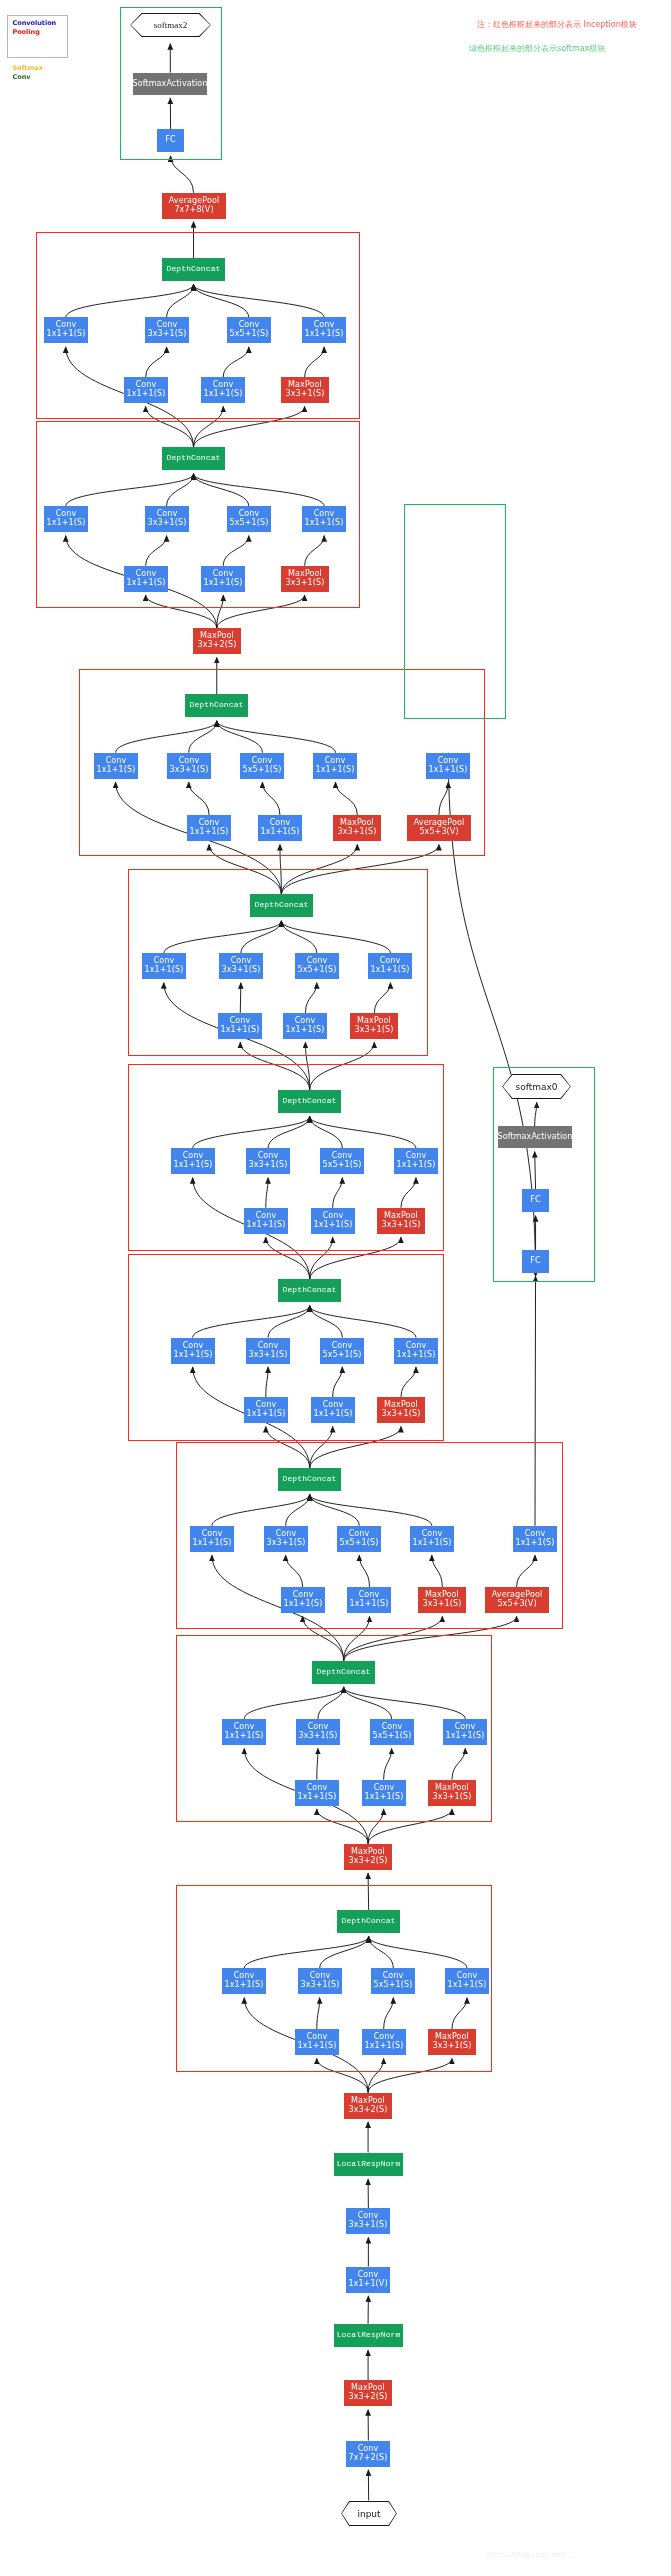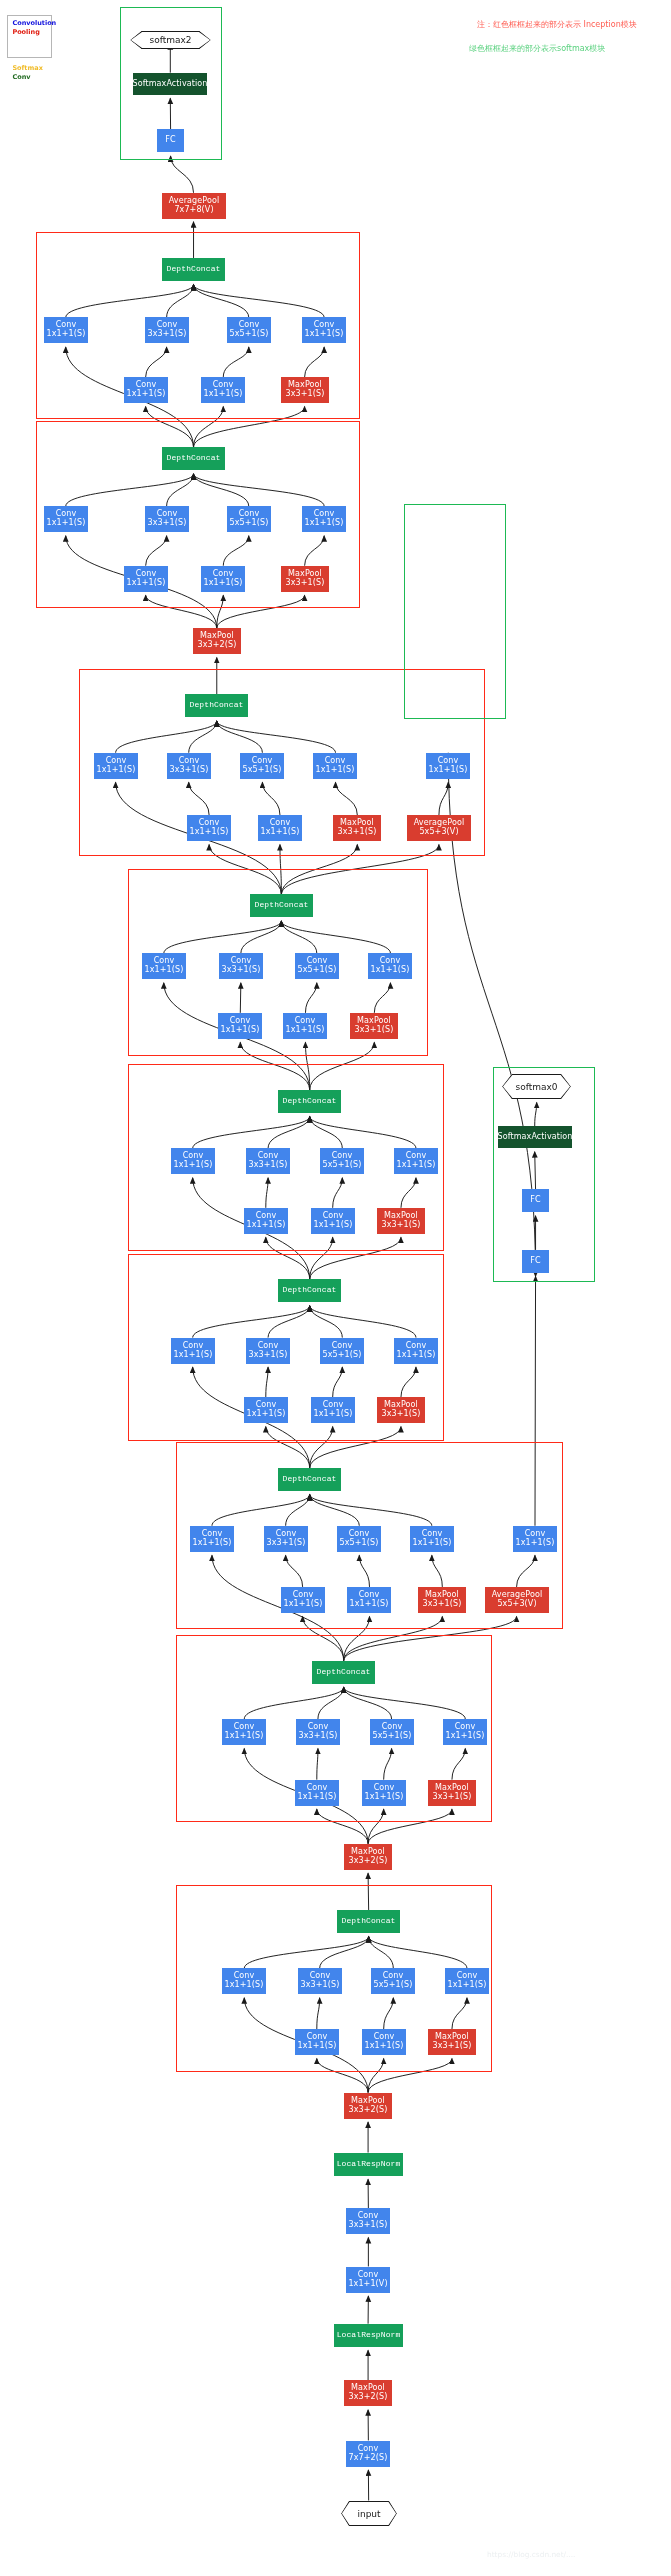--- a/index.html
+++ b/index.html
@@ -15,21 +15,21 @@
     position:absolute; display:flex; flex-direction:column;
     align-items:center; justify-content:center;
     color:#ffffff; text-align:center; line-height:1.08;
     font-size:8px; letter-spacing:0.1px; z-index:4;
   }
   .node .l1 { display:block; }
   .node .l2 { display:block; }
   .conv   { background:#4285ec; }
   .pool   { background:#d93d2f; }
   .other  { background:#15a05a;font-family:Liberation Mono, monospace; }
-  .smact  { background:#14532d; }
+  .smact  { background:#737373; }
 
   .oct {
     position:absolute; background:#ffffff; color:#1a1a1a; z-index:5;
     border:0.9px solid #1a1a1a;
     display:flex; align-items:center; justify-content:center;
     font-size:9px;
     clip-path: polygon(14% 0%, 86% 0%, 100% 50%, 86% 100%, 14% 100%, 0% 50%);
     border:none;
   }
   .oct .octin{
@@ -41,21 +41,21 @@
     position:absolute; left:0.9px; top:0.9px; right:0.9px; bottom:0.9px;
     clip-path: polygon(14% 0%, 86% 0%, 100% 50%, 86% 100%, 14% 100%, 0% 50%);
     background:#ffffff;
   }
   .oct span.txt{ position:relative; z-index:2; }
 
   .rbox { position:absolute; border:0.8px solid #ff2a18; z-index:1; background:transparent; }
   .gbox { position:absolute; border:0.9px solid #1db954; z-index:1; background:transparent; }
 
   #legend {
-    position:absolute; left:7.4px; top:15.3px; width:45px; height:43px;
+    position:absolute; left:7.4px; top:15.3px; width:61px; height:43px;
     border:1.1px solid #b6b6b6; background:#ffffff; z-index:9;
     padding:2.8px 0 0 4px;
   }
   #legend div { font-size:6.5px; font-weight:bold; line-height:1.42; }
   .lg-conv{ color:#1111dd; }
   .lg-pool{ color:#e01b0f; }
   .lg-soft{ color:#f0bc2a;margin-top:26px; }
   .lg-other{ color:#226b22; }
 
   .note { position:absolute; font-size:8px; white-space:nowrap; z-index:9; }
@@ -211,21 +211,21 @@
       <div class="rbox" style="left: 128px; top: 1064px; width: 316px; height: 187px;"></div>
       <div class="rbox" style="left: 128px; top: 1254px; width: 316px; height: 187px;"></div>
       <div class="rbox" style="left: 176px; top: 1442px; width: 387px; height: 187px;"></div>
       <div class="rbox" style="left: 176px; top: 1635px; width: 316px; height: 187px;"></div>
       <div class="rbox" style="left: 176px; top: 1885px; width: 316px; height: 187px;"></div>
       <div class="gbox" style="left: 120px; top: 7.4px; width: 102px; height: 153px;"></div>
       <div class="gbox" style="left: 404px; top: 504px; width: 102px; height: 215px;"></div>
       <div class="gbox" style="left: 493px; top: 1067px; width: 102px; height: 215px;"></div>
     </div>
   <div id="nodes-layer">
-      <div class="oct" style="left: 130px; top: 31px; width: 81px; height: 18px;">
+      <div class="oct" style="left: 130px; top: 13px; width: 81px; height: 24px; font-family: Liberation Serif, serif;">
         <div class="octin"></div>
         <div class="octin2"></div>
         <span class="txt">softmax2</span>
       </div>
       <div class="node smact" style="left: 133px; top: 73px; width: 74px; height: 22px;">
         <span class="l1">SoftmaxActivation</span>
       </div>
       <div class="node conv" style="left: 157px; top: 129px; width: 27px; height: 23px;">
         <span class="l1">FC</span>
       </div>

